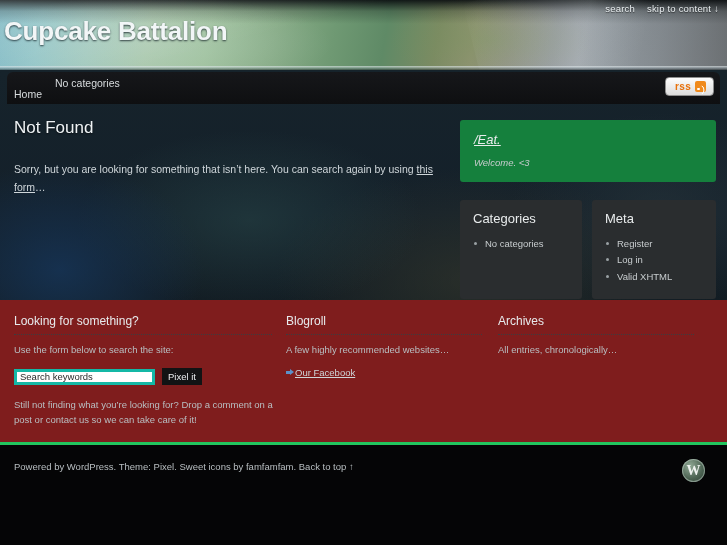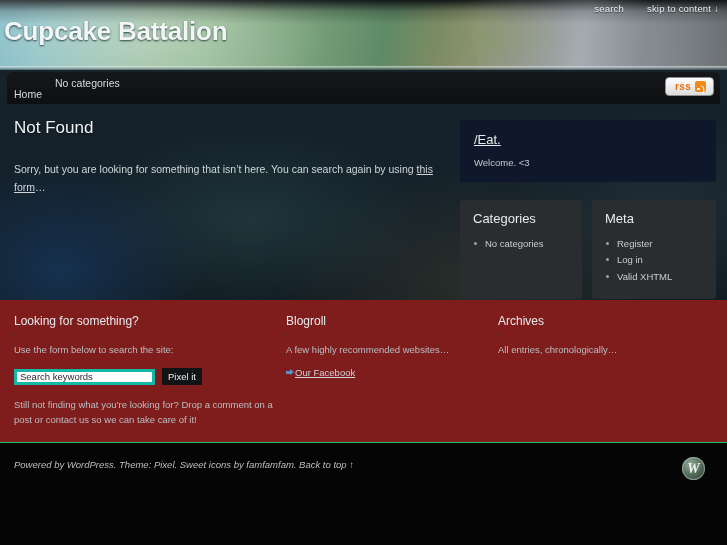--- a/index.html
+++ b/index.html
@@ -61,21 +61,21 @@
     position: absolute; right: 0; top: 0; width: 150px; height: 100%;
     background: linear-gradient(270deg, rgba(12,14,16,0.42), rgba(0,0,0,0) 100%);
   }
   .banner-bottom-line {
     position: absolute; left: 0; bottom: 0; width: 100%; height: 4px;
     background: linear-gradient(180deg, rgba(235,242,245,0.65) 0%, rgba(150,165,172,0.45) 50%, rgba(20,28,32,0.55) 100%);
   }
 
   .toplinks {
     position: absolute; top: 3px; right: 8px;
-    display: flex; gap: 23px;
+    display: flex; gap: 12px;
     z-index: 5;
   }
   .toplinks a {
     color: #e9eef0;
     font-size: 9.5px;
     text-decoration: none;
     letter-spacing: 0.2px;
     text-shadow: 0 1px 1px rgba(0,0,0,0.55);
   }
 
@@ -159,25 +159,26 @@
   .page-body {
     margin: 0;
     font-size: 10.5px; line-height: 1.75;
     color: #cfd6da;
   }
   .page-body a { color: #cfd6da; text-decoration: underline; }
 
   
   .sidebar { position: absolute; left: 460px; top: 120px; width: 256px; z-index: 4; }
   .widget-wide {
-    background: #0f172a;
+    background: #15803d;
     border-radius: 3px;
     padding: 12px 12px 14px 14px;
     width: 256px;
     margin-bottom: 18px;
+    font-style: italic;
   }
   .widget-title {
     margin: 0 0 10px 0;
     font-size: 13px; font-weight: normal; color: #e9eced;
   }
   .widget-title a { color: #e9eced; text-decoration: underline; }
   .widget-text { margin: 0; font-size: 9.5px; color: #c6cbcd; }
   .widget-row { display: flex; gap: 10px; }
   .widget-box {
     background: #2a2d2f; border-radius: 3px;
@@ -249,22 +250,21 @@
   }
   .blogroll-list a {
     color: #cfd5d8; font-size: 9.5px; text-decoration: underline;
   }
 
   
   .footer-credit {
     position: absolute; left: 0; top: 442px; width: 727px; height: 103px;
     background: #050506;
     z-index: 5;
-    border-top: 1px solid #22c55e;
-    font-style: italic;
+    border-top: 3px solid #22c55e;
   }
   .credit-text {
     position: absolute; left: 14px; top: 16px;
     font-size: 9.5px; color: #b9bfc2;
   }
   .wp-logo {
     position: absolute; right: 22px; top: 14px;
     width: 23px; height: 23px; border-radius: 50%;
     background: radial-gradient(circle at 35% 30%, #8fa894, #4a6150 60%, #2d3c33 100%);
     box-shadow: inset 0 0 0 1px rgba(190,205,195,0.55);

